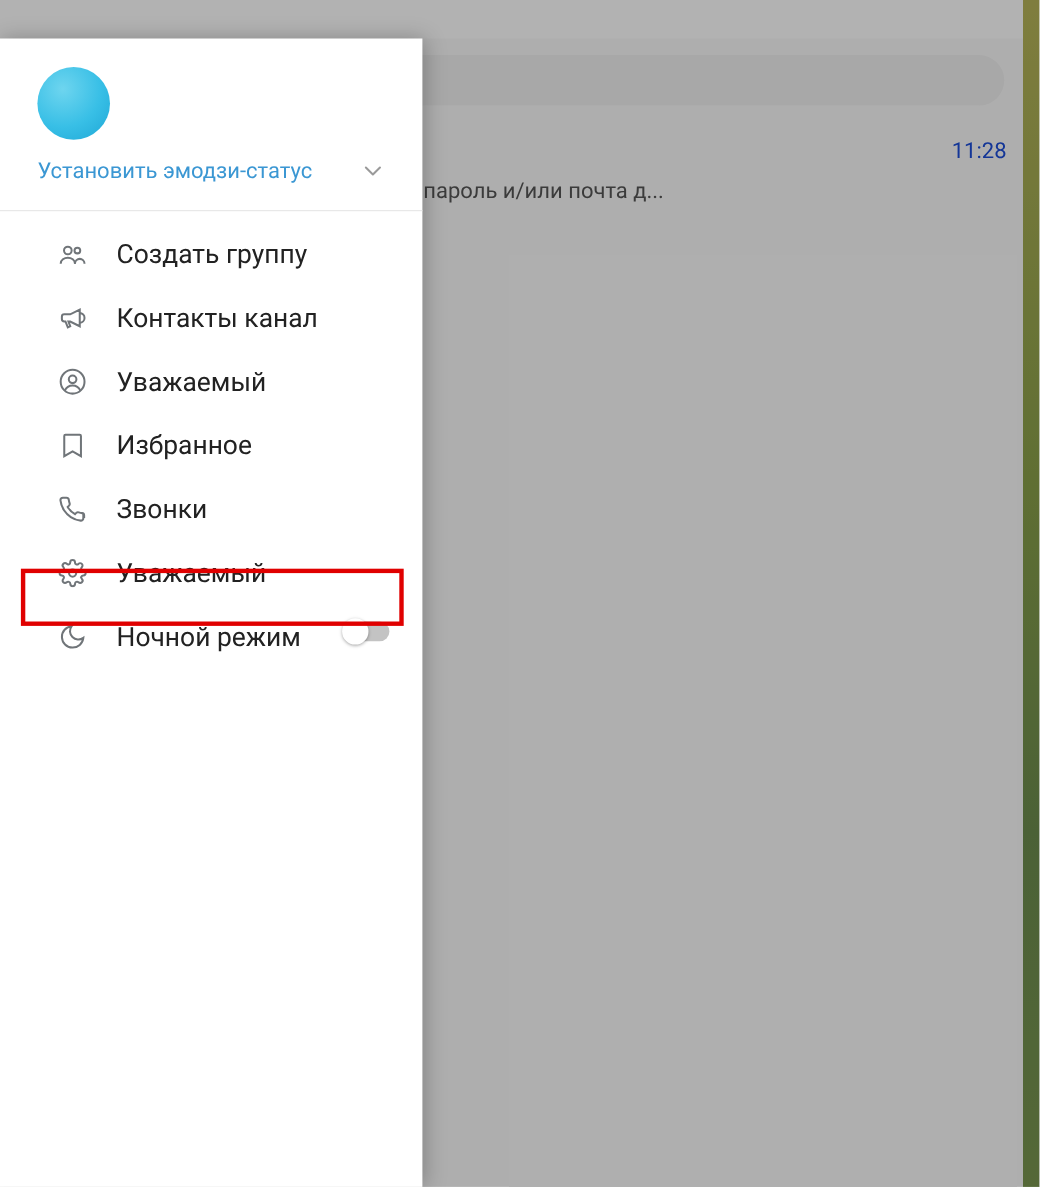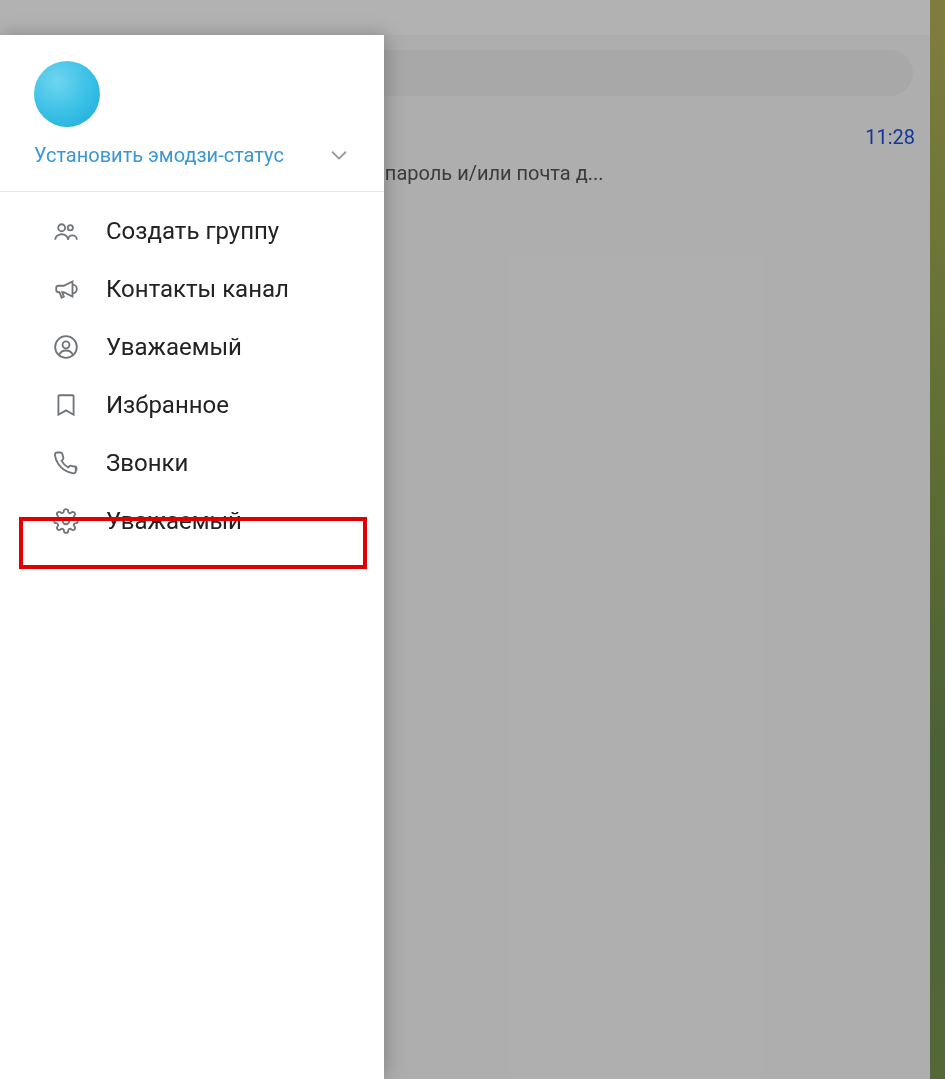--- a/index.html
+++ b/index.html
@@ -177,17 +177,26 @@
     <div class="menu-item">
       <span class="icon">
         <svg viewBox="0 0 24 24">
             <circle cx="12" cy="12" r="3"></circle>
             <path d="M19.4 15a1.7 1.7 0 0 0 .34 1.85l.06.06a2 2 0 1 1-2.83 2.83l-.06-.06a1.7 1.7 0 0 0-1.85-.34 1.7 1.7 0 0 0-1 1.55V21a2 2 0 0 1-4 0v-.1a1.7 1.7 0 0 0-1.1-1.55 1.7 1.7 0 0 0-1.85.34l-.06.06a2 2 0 1 1-2.83-2.83l.06-.06a1.7 1.7 0 0 0 .34-1.85 1.7 1.7 0 0 0-1.55-1H3a2 2 0 0 1 0-4h.1a1.7 1.7 0 0 0 1.55-1.1 1.7 1.7 0 0 0-.34-1.85l-.06-.06a2 2 0 1 1 2.83-2.83l.06.06a1.7 1.7 0 0 0 1.85.34H9a1.7 1.7 0 0 0 1-1.55V3a2 2 0 0 1 4 0v.1a1.7 1.7 0 0 0 1 1.55 1.7 1.7 0 0 0 1.85-.34l.06-.06a2 2 0 1 1 2.83 2.83l-.06.06a1.7 1.7 0 0 0-.34 1.85V9a1.7 1.7 0 0 0 1.55 1H21a2 2 0 0 1 0 4h-.1a1.7 1.7 0 0 0-1.55 1z"></path>
           </svg>
       </span>
       <span class="menu-label">Уважаемый</span>
     </div>
 
+    <div class="menu-item">
+      <span class="icon">
+        <svg viewBox="0 0 24 24">
+            <path d="M21 12.8A9 9 0 1 1 11.2 3 7 7 0 0 0 21 12.8z"></path>
+          </svg>
+      </span>
+      <span class="menu-label">Ночной режим</span>
+      <span class="toggle"></span>
+    </div>
 
   </div>
 </div>
 
 <div class="highlight-box"></div>
 
 </body></html>

